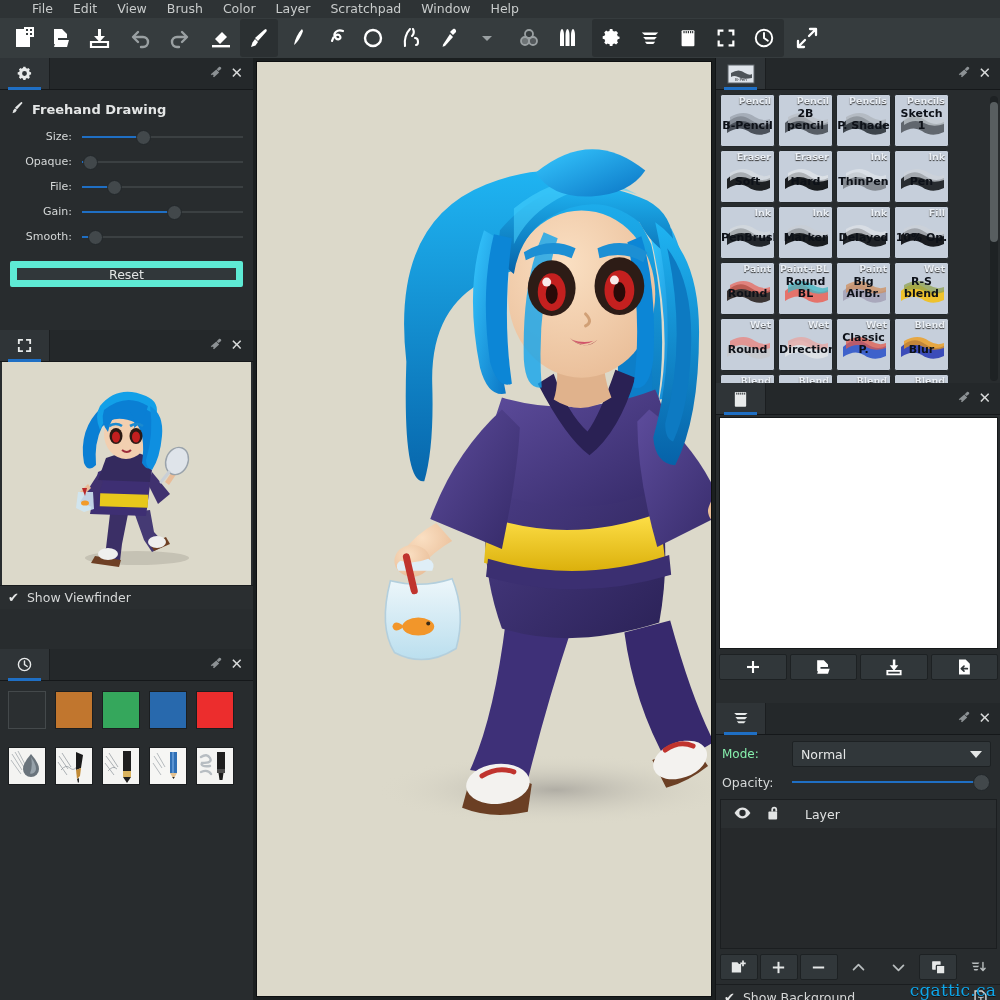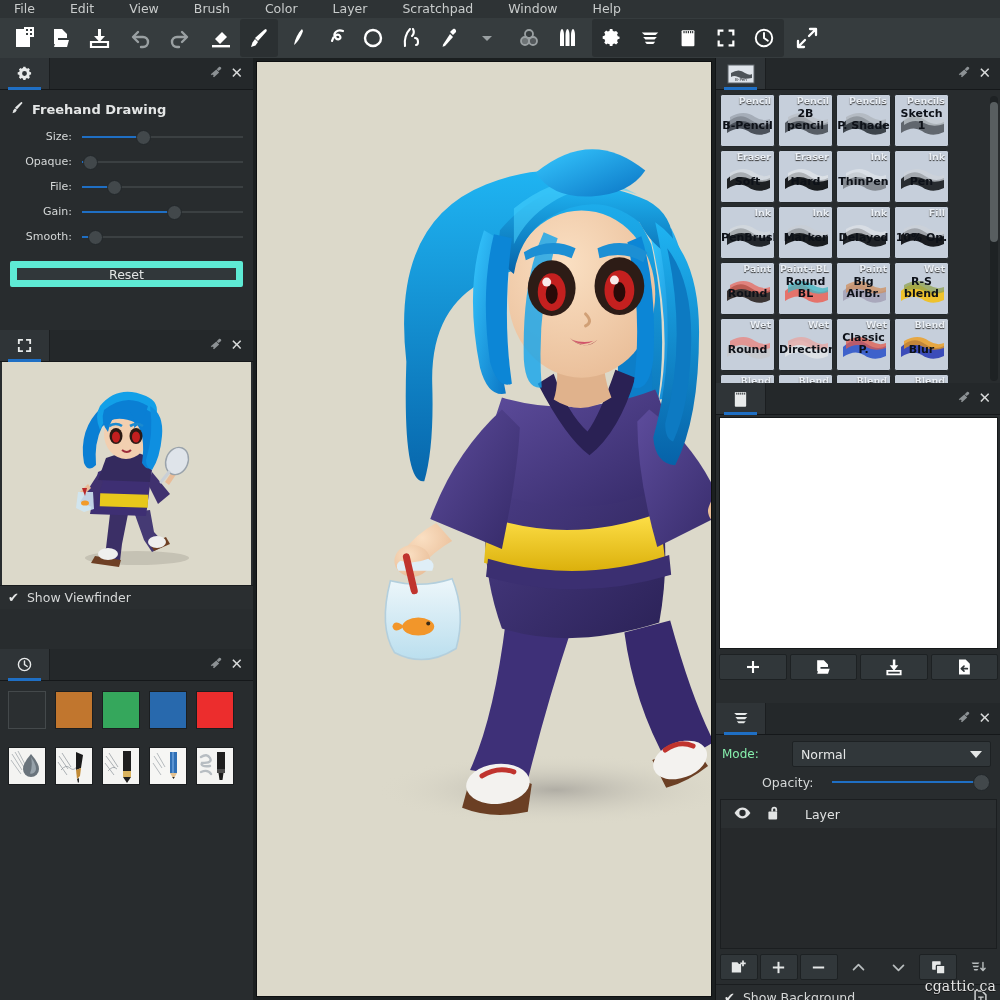--- a/index.html
+++ b/index.html
@@ -6,21 +6,21 @@
   html,body { width:1000px; height:1000px; overflow:hidden; }
   body {
     font-family: "DejaVu Sans", "Liberation Sans", sans-serif;
     background:#2f3436; color:#d6d8d8; font-size:12px;
     position:relative;
   }
   
   #menubar{
     position:absolute; top:0; left:0; width:1000px; height:18px;
     background:#2e3335; display:flex; align-items:center;
-    padding-left:4px; gap:15px;
+    padding-left:22px; gap:0;
   }
   #menubar .mi{
     font-size:12.5px; color:#c9cccc; padding:0 10px; line-height:18px;
     cursor:default; white-space:nowrap;
   }
 
   
   #toolbar{
     position:absolute; top:18px; left:0; width:1000px; height:40px;
     background:#363c3e; display:flex; align-items:center; padding-left:4px;
@@ -145,39 +145,39 @@
   
   #layers{ position:absolute; left:0; top:645px; width:285px; height:297px; }
   .row-mode{ display:flex; align-items:center; padding:6px 10px 4px 6px; gap:8px; }
   .row-mode .lbl{ width:62px; font-size:12px; color:#86efac; }
   .combo{ flex:1 1 auto; height:26px; background:#31373a; border:1px solid #1d2123;
           border-radius:2px; display:flex; align-items:center; padding:0 8px;
           color:#e4e6e6; font-size:12.5px; position:relative; }
   .combo .caret{ position:absolute; right:8px; top:9px; width:0; height:0;
                  border-left:6px solid transparent; border-right:6px solid transparent;
                  border-top:7px solid #e4e6e6; }
-  .row-op{ display:flex; align-items:center; padding:2px 12px 6px 6px; gap:8px;margin-left:40px; }
+  .row-op{ display:flex; align-items:center; padding:2px 12px 6px 6px; gap:8px; }
   .row-op .lbl{ width:62px; font-size:12.5px; color:#d5d8d8; }
   .layerlist{ margin:2px 4px 0 4px; height:150px; background:#26292b;
               border:1px solid #1b1e20; }
   .layerrow{ display:flex; align-items:center; gap:14px; height:28px; padding:0 12px;
              background:#2b2f31; }
   .layerrow .lname{ font-size:12.5px; color:#dfe1e1; margin-left:10px; }
   .lyr-tools{ display:flex; gap:2px; padding:5px 4px 4px 4px; }
   .lyr-btn{ width:38px; height:26px; background:#31373a; border:1px solid #1d2123;
             border-radius:2px; display:flex; align-items:center; justify-content:center;
             color:#e6e8e8; }
   .lyr-btn.plain{ background:transparent; border:none; color:#b9bebf;}
   .bottom-chk{ display:flex; align-items:center; gap:8px; height:26px; padding:0 8px;
                border-top:1px solid #1a1d1f; font-size:12.5px; position:relative; }
   .bottom-chk .right-ic{ position:absolute; right:12px; top:4px; color:#cfd2d2;}
 
   
-  #watermark{ position:absolute; right:4px; bottom:6px; font-size:14px;
-              color:#e5e5e5; letter-spacing:.2px; font-family:"DejaVu Serif", serif;
+  #watermark{ position:absolute; right:4px; bottom:0; font-size:17px;
+              color:#0ea5e9; letter-spacing:.2px; font-family:"DejaVu Serif", serif;
               text-shadow:0 1px 0 #111; }
 </style>
 </head>
 <body>
 
 <div id="menubar">
   <div class="mi">File</div>
   <div class="mi">Edit</div>
   <div class="mi">View</div>
   <div class="mi">Brush</div>

